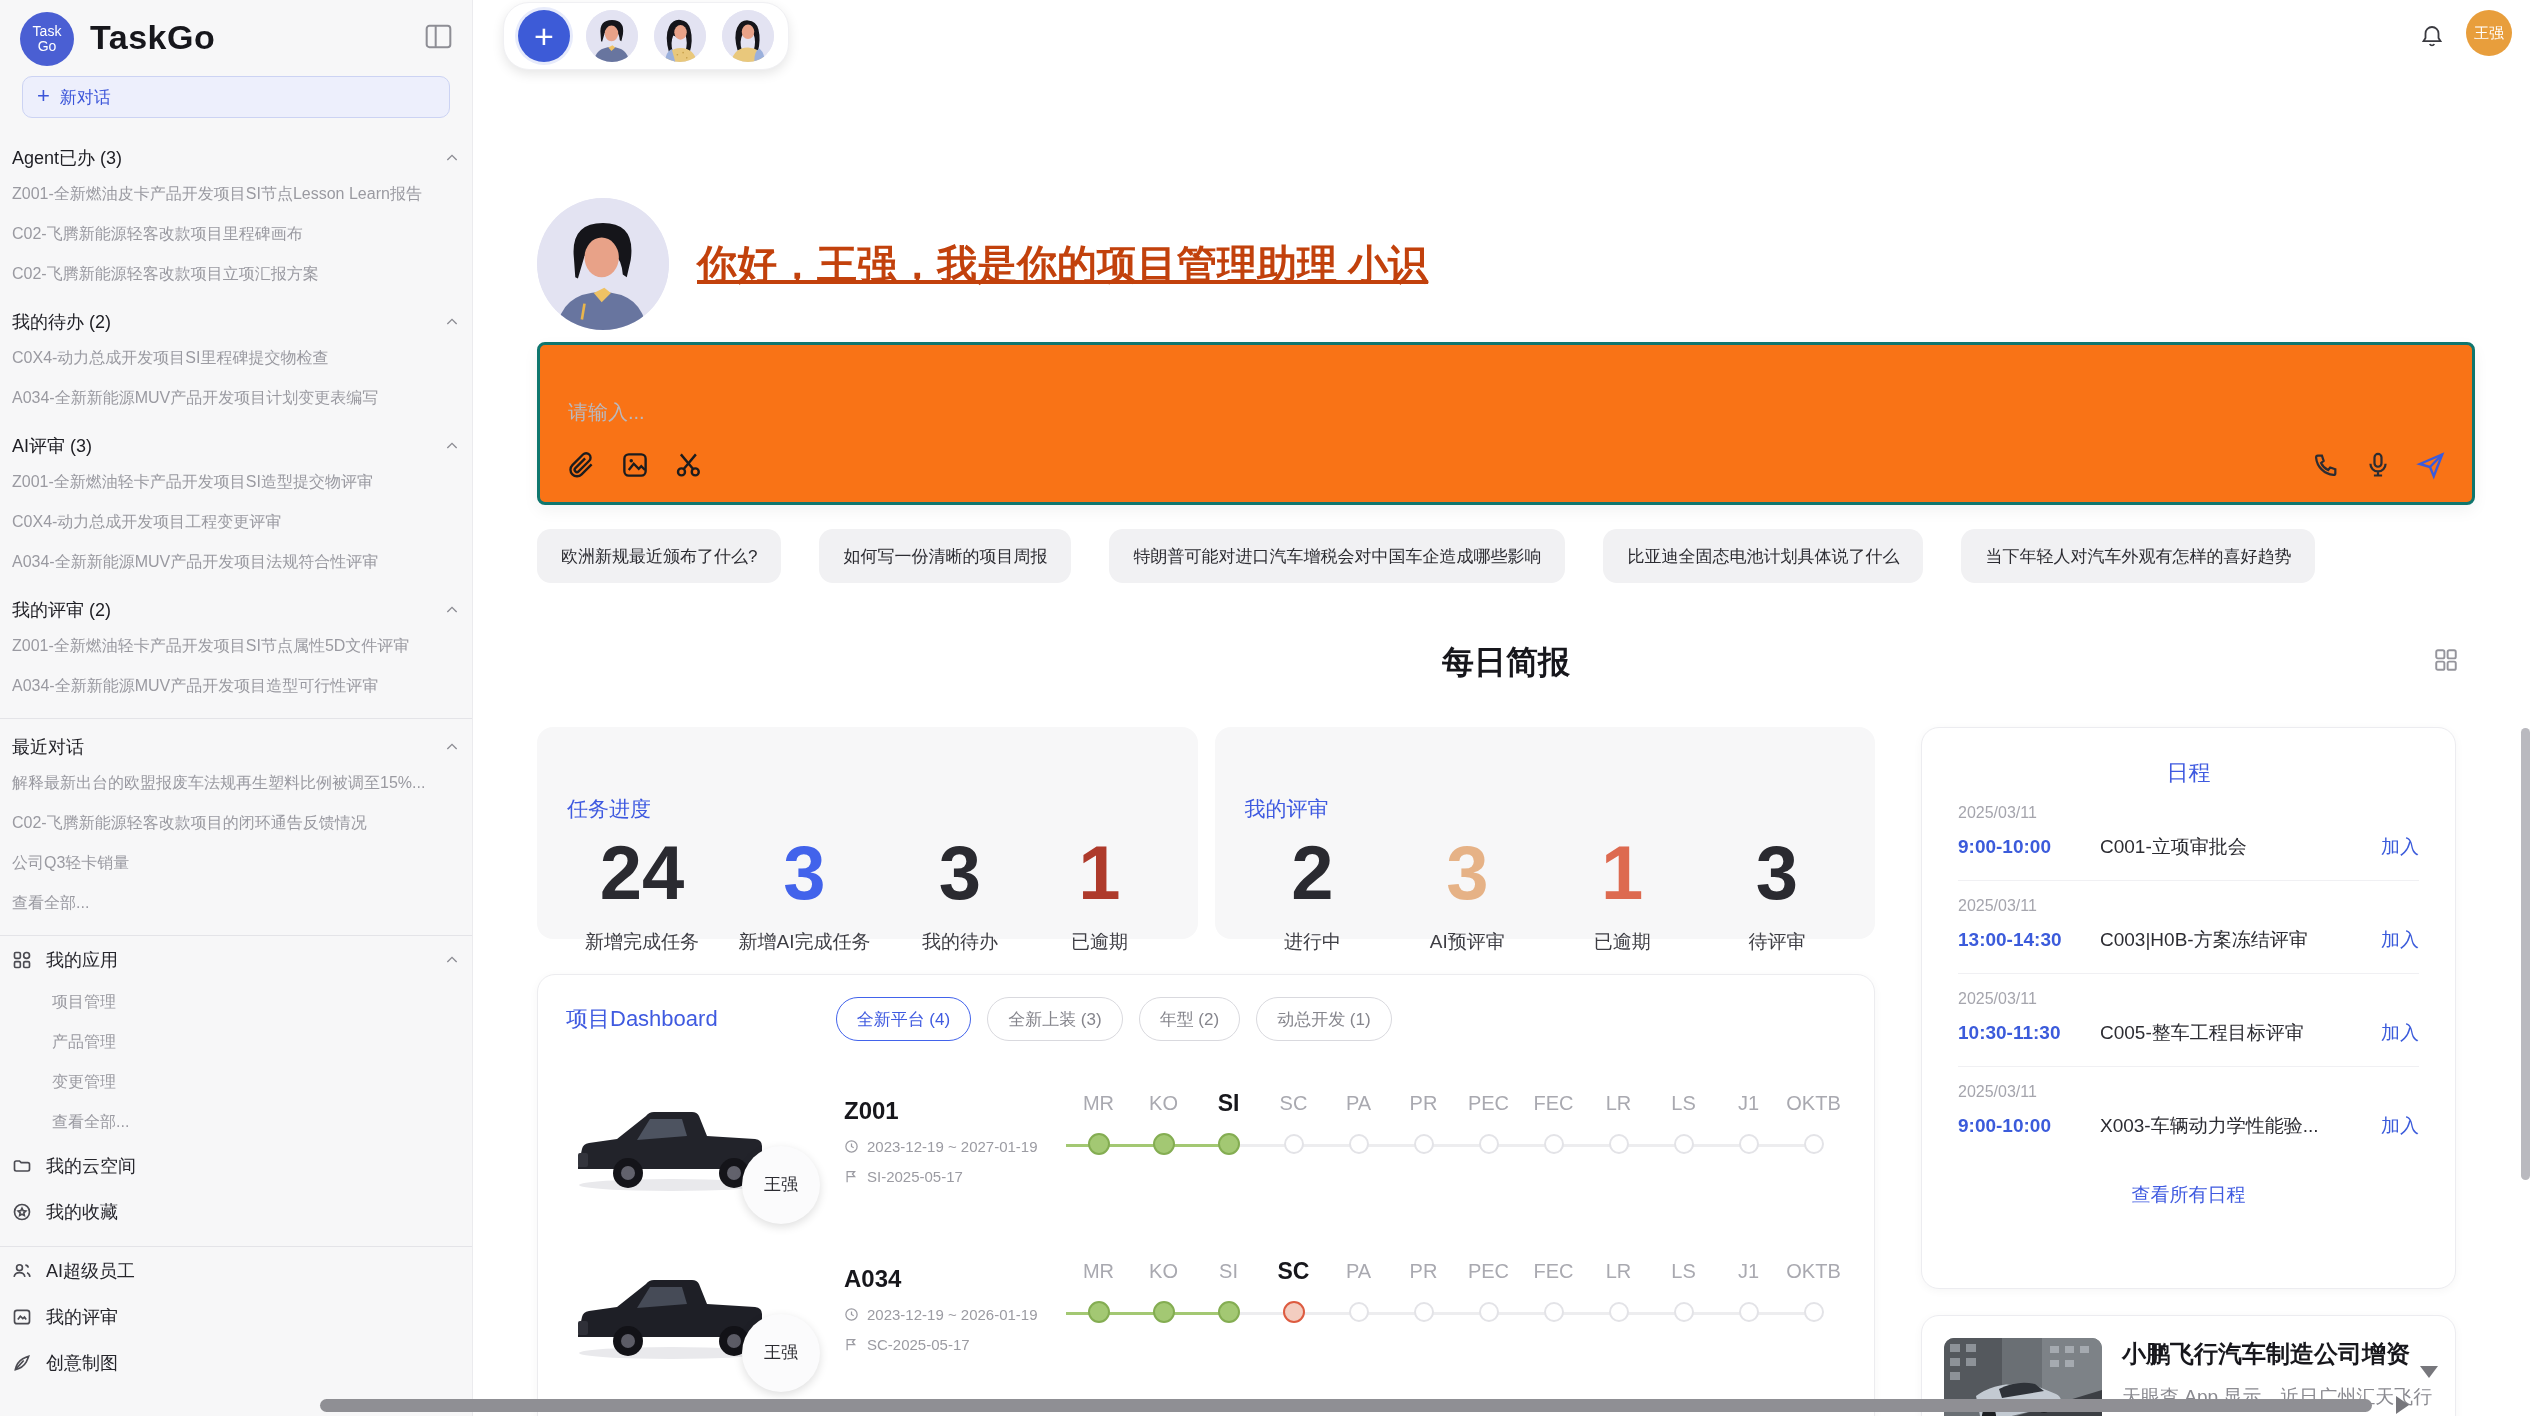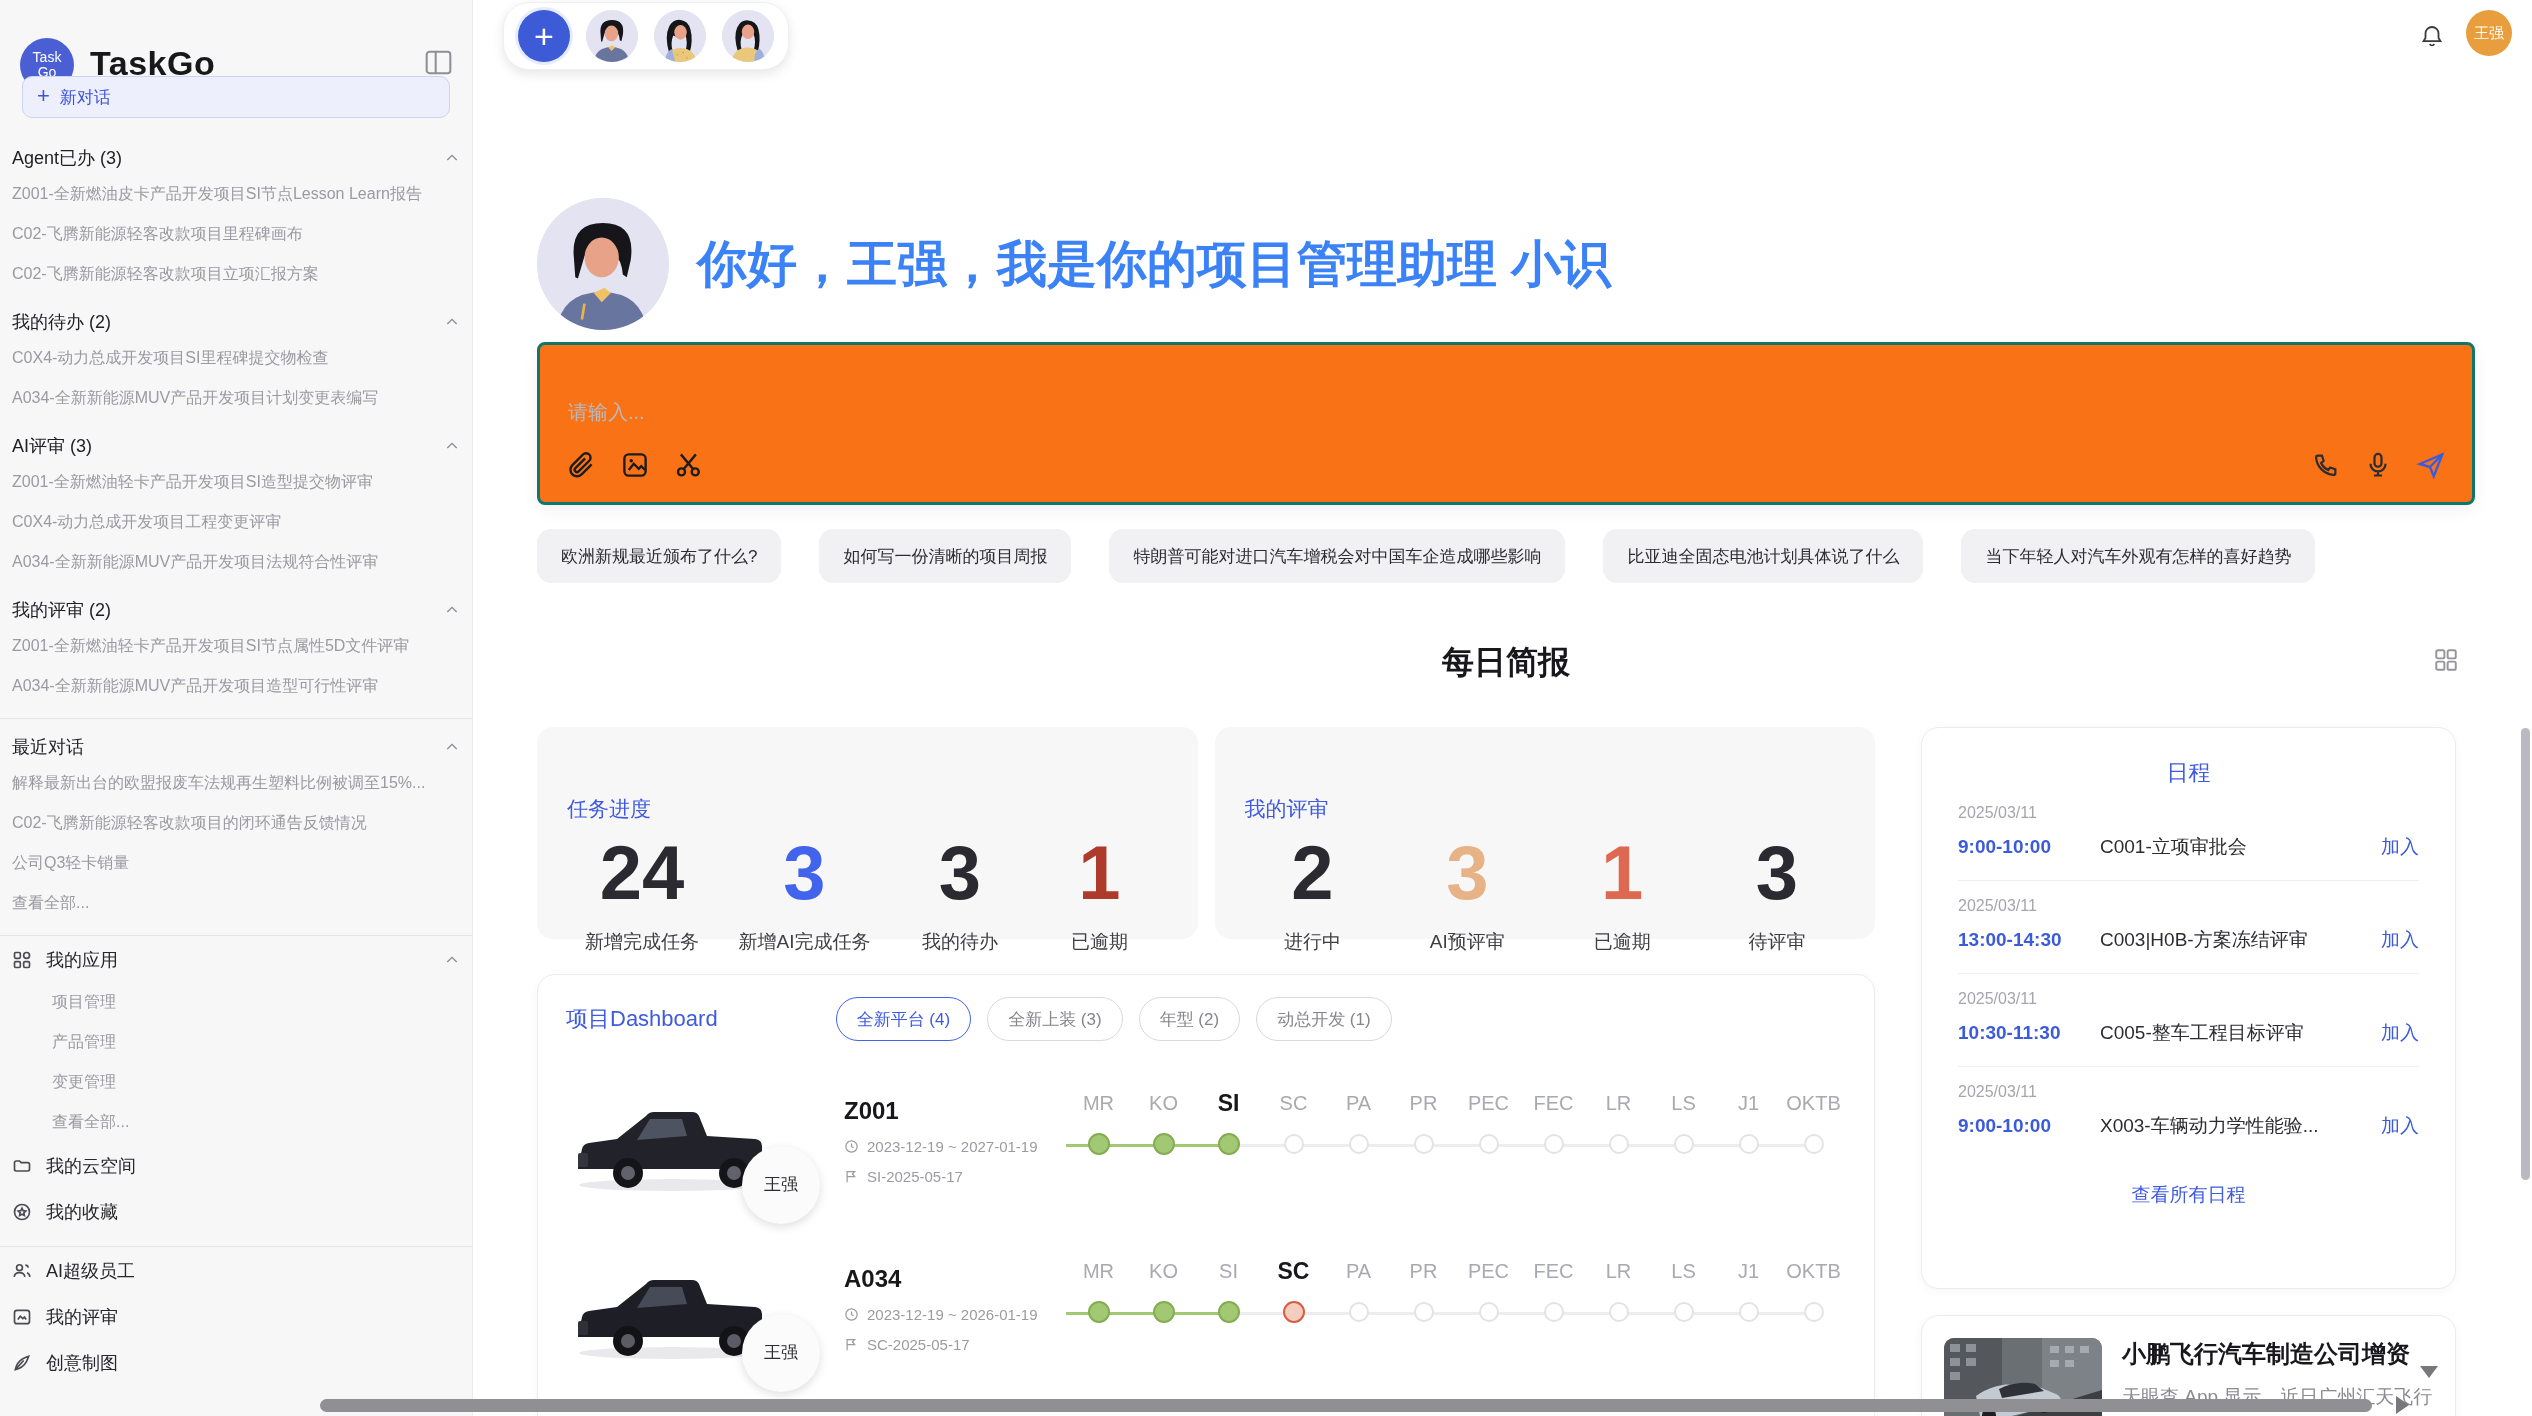--- a/index.html
+++ b/index.html
@@ -2,21 +2,21 @@
 <html><head>
 <meta charset="utf-8">
 <style>
   * { margin:0; padding:0; box-sizing:border-box; }
   html,body { background:#fff; }
   body { font-family:"Liberation Sans","DejaVu Sans",sans-serif; }
   .page { position:relative; width:2532px; height:1416px; background:#fff; overflow:hidden; }
 
   
   .sidebar { position:absolute; left:0; top:0; width:473px; height:1416px; background:#f7f7f8; border-right:1px solid #ebebee; }
-  .sb-head { position:relative; height:72px;margin-top:26px; }
+  .sb-head { position:relative; height:72px; }
   .logo { position:absolute; left:20px; top:12px; width:54px; height:54px; border-radius:50%; background:#4a5fd3; color:#fff; display:flex; flex-direction:column; align-items:center; justify-content:center; font-size:14px; line-height:15px; font-weight:500; }
   .app-title { position:absolute; left:90px; top:18px; font-size:34px; font-weight:700; color:#17171c; letter-spacing:.5px; }
   .collapse-btn { position:absolute; right:20px; top:24px; color:#8e8e95; cursor:pointer; }
   .new-chat { position:absolute; left:22px; top:76px; width:428px; height:42px; border-radius:10px; background:#edeffc; border:1px solid #ccd3f3; color:#3b55d9; font-size:17px; display:flex; align-items:center; gap:10px; padding:0 14px; cursor:pointer; }
   .new-chat .plus-glyph { font-size:22px; line-height:1; margin-top:-2px; }
   .sb-body { position:absolute; left:0; right:0; top:130px; bottom:0; padding:0 12px; overflow:hidden; }
   .sb-sec-head { height:32px; margin-top:12px; display:flex; align-items:center; justify-content:space-between; font-size:18px; color:#1e1e24; font-weight:500; }
   .sb-item { height:40px; display:flex; align-items:center; font-size:16px; color:#9a9aa1; white-space:nowrap; overflow:hidden; cursor:pointer; }
   .sb-divider { height:1px; background:#e4e4e8; margin:12px -20px 0; }
   .sb-group { height:44px; display:flex; align-items:center; gap:14px; font-size:18px; color:#26262c; margin-top:2px; cursor:pointer; }
@@ -27,21 +27,21 @@
   .main { position:absolute; left:473px; top:0; width:2059px; height:1416px; background:#fff; }
   .top-pill { position:absolute; left:30px; top:2px; height:68px; background:#fff; border:1px solid #f0f0f3; border-radius:26px; box-shadow:0 4px 12px rgba(0,0,0,.10); display:flex; align-items:center; gap:16px; padding:0 14px; }
   .plus-btn { width:52px; height:52px; border-radius:50%; background:#3d5bd7; color:#fff; font-size:34px; display:flex; align-items:center; justify-content:center; box-shadow:0 0 0 3px #e7ebfb; cursor:pointer; }
   .avatar-sm { width:52px; height:52px; border-radius:50%; overflow:hidden; background:#e3e3f2; cursor:pointer; }
   .avatar-sm svg, .greet-avatar svg { display:block; width:100%; height:100%; }
   .bell-btn { position:absolute; right:88px; top:24px; color:#3a3a40; cursor:pointer; }
   .user-avatar { position:absolute; right:20px; top:10px; width:46px; height:46px; border-radius:50%; background:#e89e3c; color:#fff; font-size:15px; display:flex; align-items:center; justify-content:center; cursor:pointer; }
   .content { position:absolute; left:64px; top:0; width:1938px; }
   .greet-row { margin-top:198px; display:flex; align-items:center; gap:28px; }
   .greet-avatar { width:132px; height:132px; border-radius:50%; overflow:hidden; background:#e3e3f2; flex-shrink:0; }
-  .greet-text { font-size:50px; font-weight:700; color:#3b82f6; }
+  .greet-text { font-size:40px; font-weight:700; color:#c2410c;text-decoration:underline; }
   .composer { margin-top:12px; position:relative; height:163px; border:3px solid #0f766e; border-radius:8px; box-shadow:0 6px 16px rgba(0,0,0,.05); background:#f97316; }
   .composer input { position:absolute; left:28px; top:56px; width:1600px; border:none; outline:none; font-size:20px; color:#333; background:transparent; font-family:inherit; }
   .composer input::placeholder { color:#b9b9c0; }
   .composer-left { position:absolute; left:26px; bottom:22px; display:flex; gap:24px; color:#1c1c1e; }
   .composer-right { position:absolute; right:26px; bottom:22px; display:flex; gap:24px; align-items:center; color:#2c2c32; }
   .icon-btn { cursor:pointer; display:flex; }
   .send-blue { color:#3b5bdb; }
   .chips { margin-top:24px; display:flex; gap:38px; }
   .chip { height:54px; border-radius:14px; background:#f1f1f3; color:#2c2c32; font-size:17px; display:flex; align-items:center; padding:0 24px; white-space:nowrap; cursor:pointer; }
   .briefing-row { margin-top:58px; position:relative; height:40px; text-align:center; }

